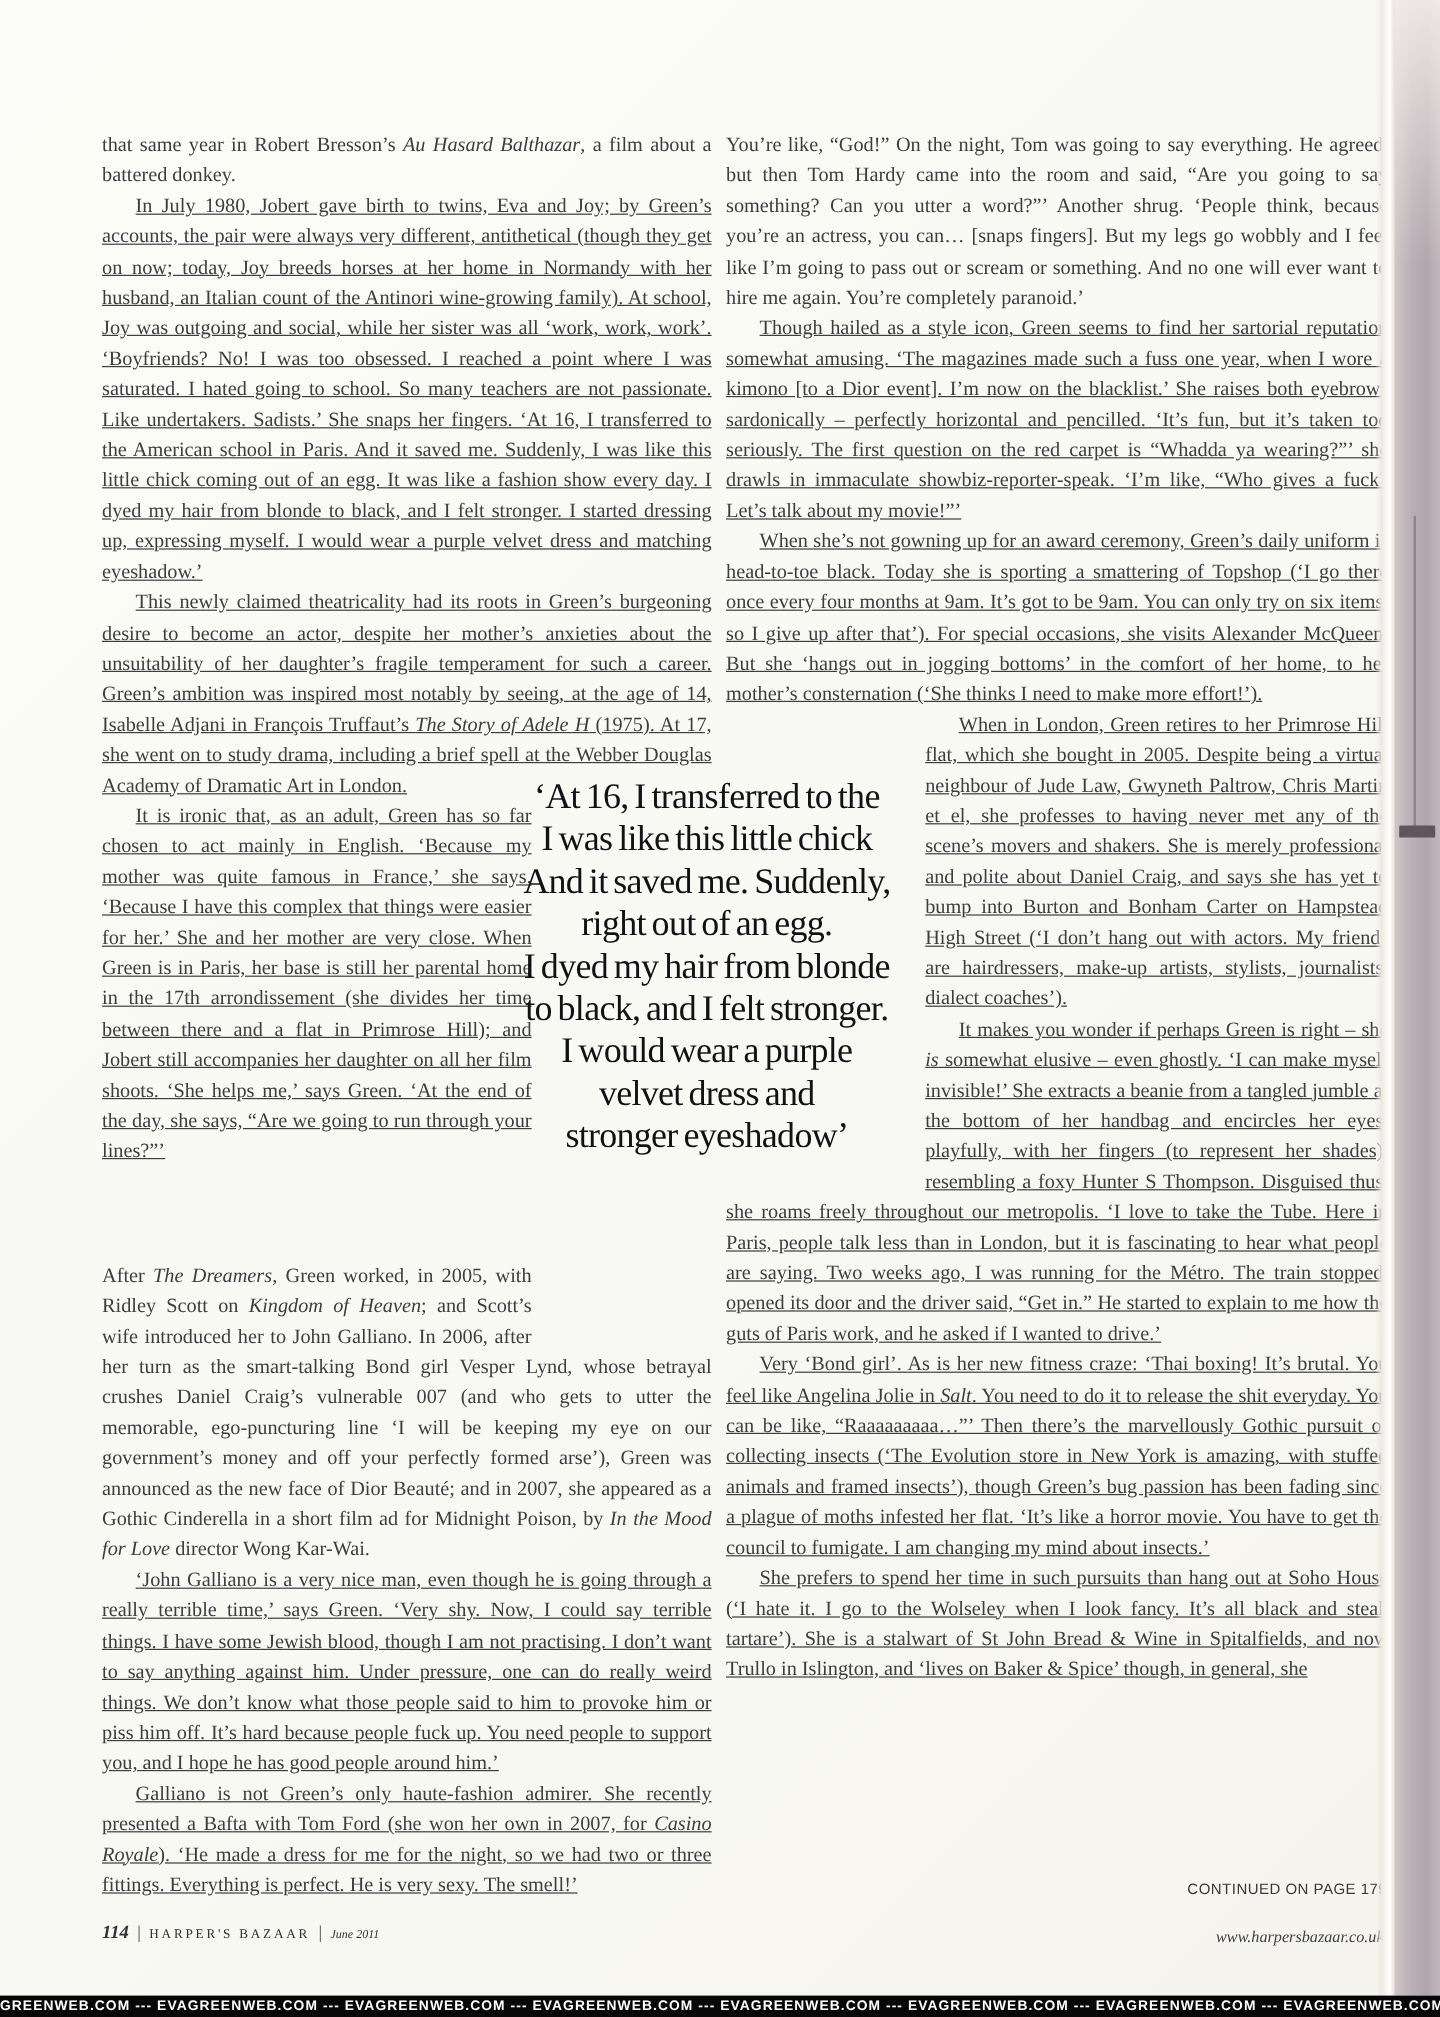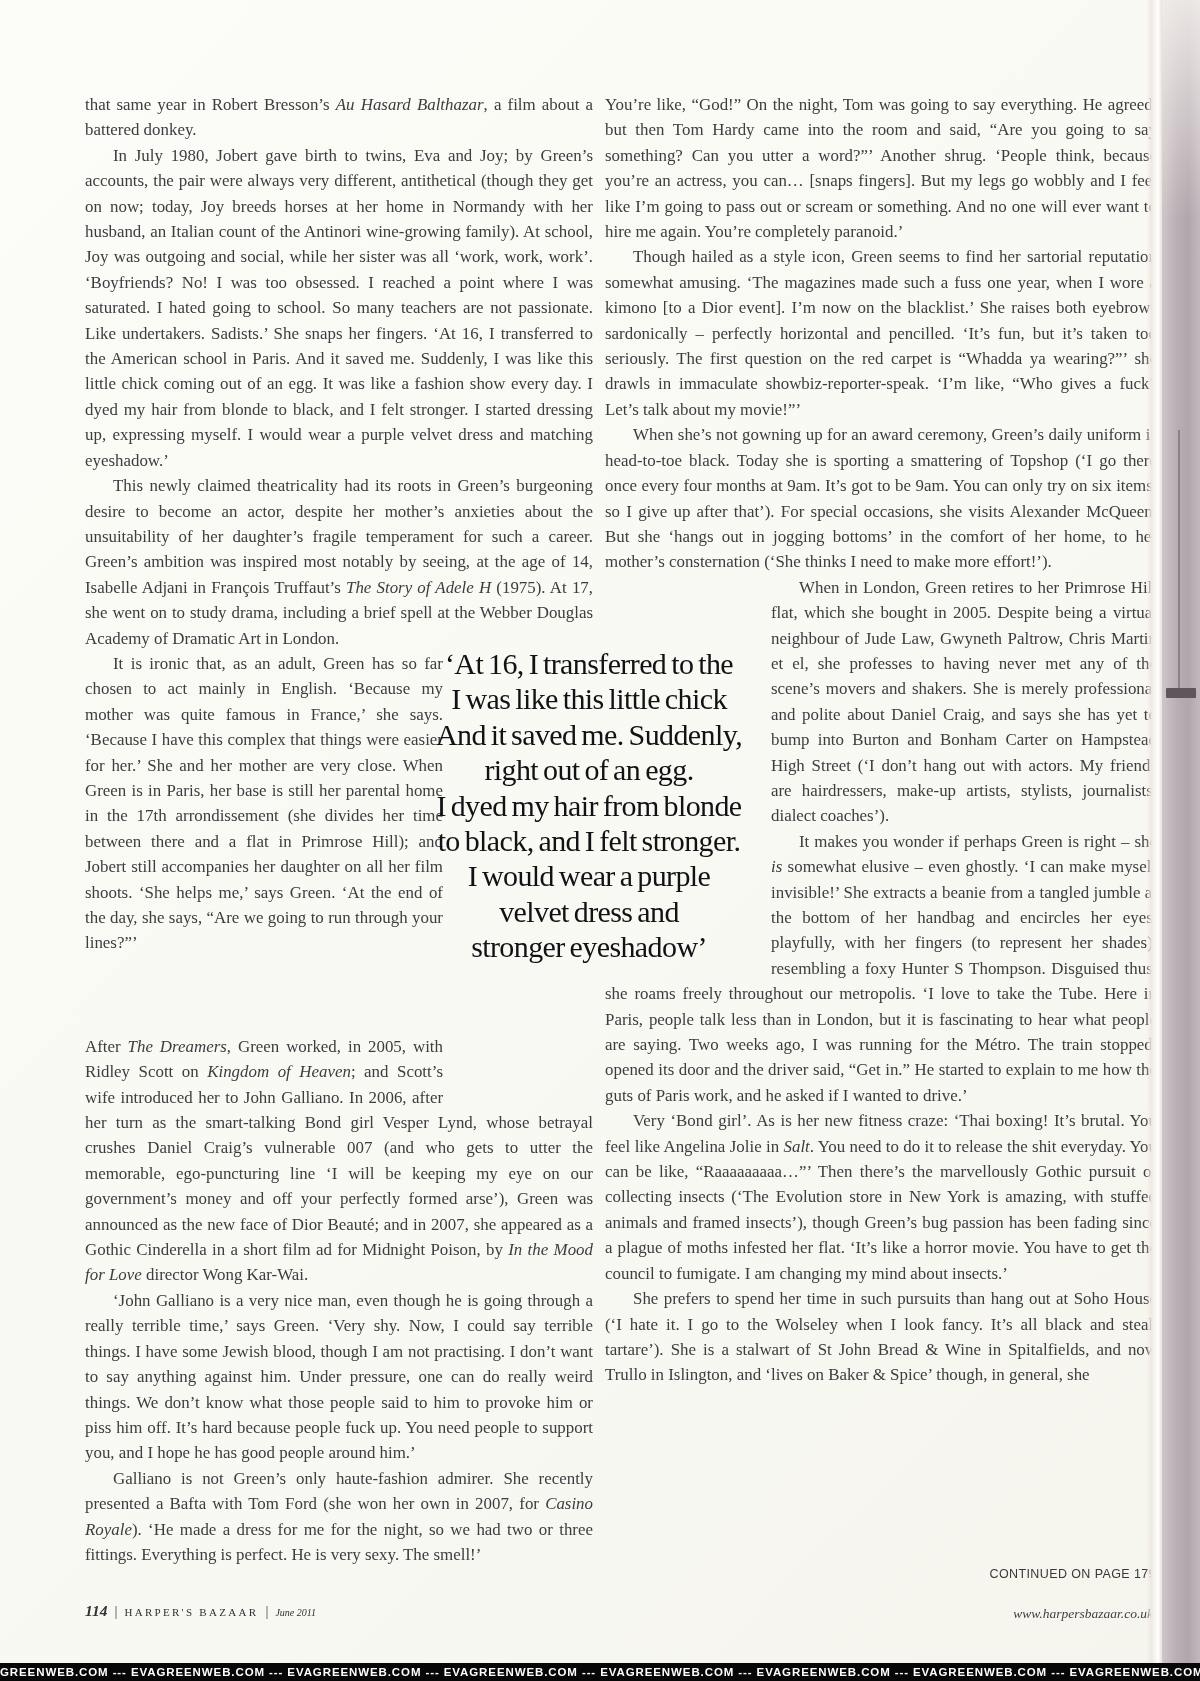--- a/index.html
+++ b/index.html
@@ -10,26 +10,26 @@
   .edge-highlight{position:absolute;top:0;right:38px;width:16px;height:1663px;
        background:linear-gradient(to right,rgba(235,230,224,0) 0%,#efe9e2 35%,#ffffff 75%,#e8e1dc 100%);}
   .next-page-strip{position:absolute;top:0;right:0;width:38px;height:1663px;
        background:linear-gradient(to right,#cfc6c7 0%,#b9aeb4 40%,#b1a6ad 70%,#c2b8bc 100%);}
   .next-page-strip .fade-top{position:absolute;top:0;left:0;width:100%;height:220px;
        background:linear-gradient(to bottom,rgba(245,242,238,.85) 0%,rgba(245,242,238,0) 100%);}
   .np-vline{position:absolute;top:430px;right:20px;width:2px;height:260px;background:#8d8289;}
   .np-mark{position:absolute;top:688px;right:4px;width:30px;height:10px;background:#5f565c;border-radius:1px;}
 
   
-  .content{position:absolute;left:85px;top:92px;width:1072px;display:flex;gap:12px;}
+  .content{position:absolute;left:85px;top:108px;width:1072px;display:flex;gap:12px;}
   .col{color:#3c3c41;font-size:16.9px;line-height:25.4px;text-align:justify;}
   .col-left{width:508px;}
   .col-right{width:552px;}
   .body-par{margin:0;}
-  .body-par.indent{text-indent:28px;}
+  .body-par.indent{text-indent:28px;text-decoration:underline;}
   .body-par.space-before{margin-top:78px;}
   .qfloat{display:block;}
   .qfloat.right{float:right;}
   .qfloat.left{float:left;}
 
   
   .pull-quote{position:absolute;left:397px;top:646px;width:384px;text-align:center;
       font-family:"Liberation Serif",serif;color:#121216;font-size:30px;line-height:35.4px;
       letter-spacing:-0.6px;word-spacing:-2px;font-weight:500;}
   .pull-quote .pq-line{white-space:nowrap;}

